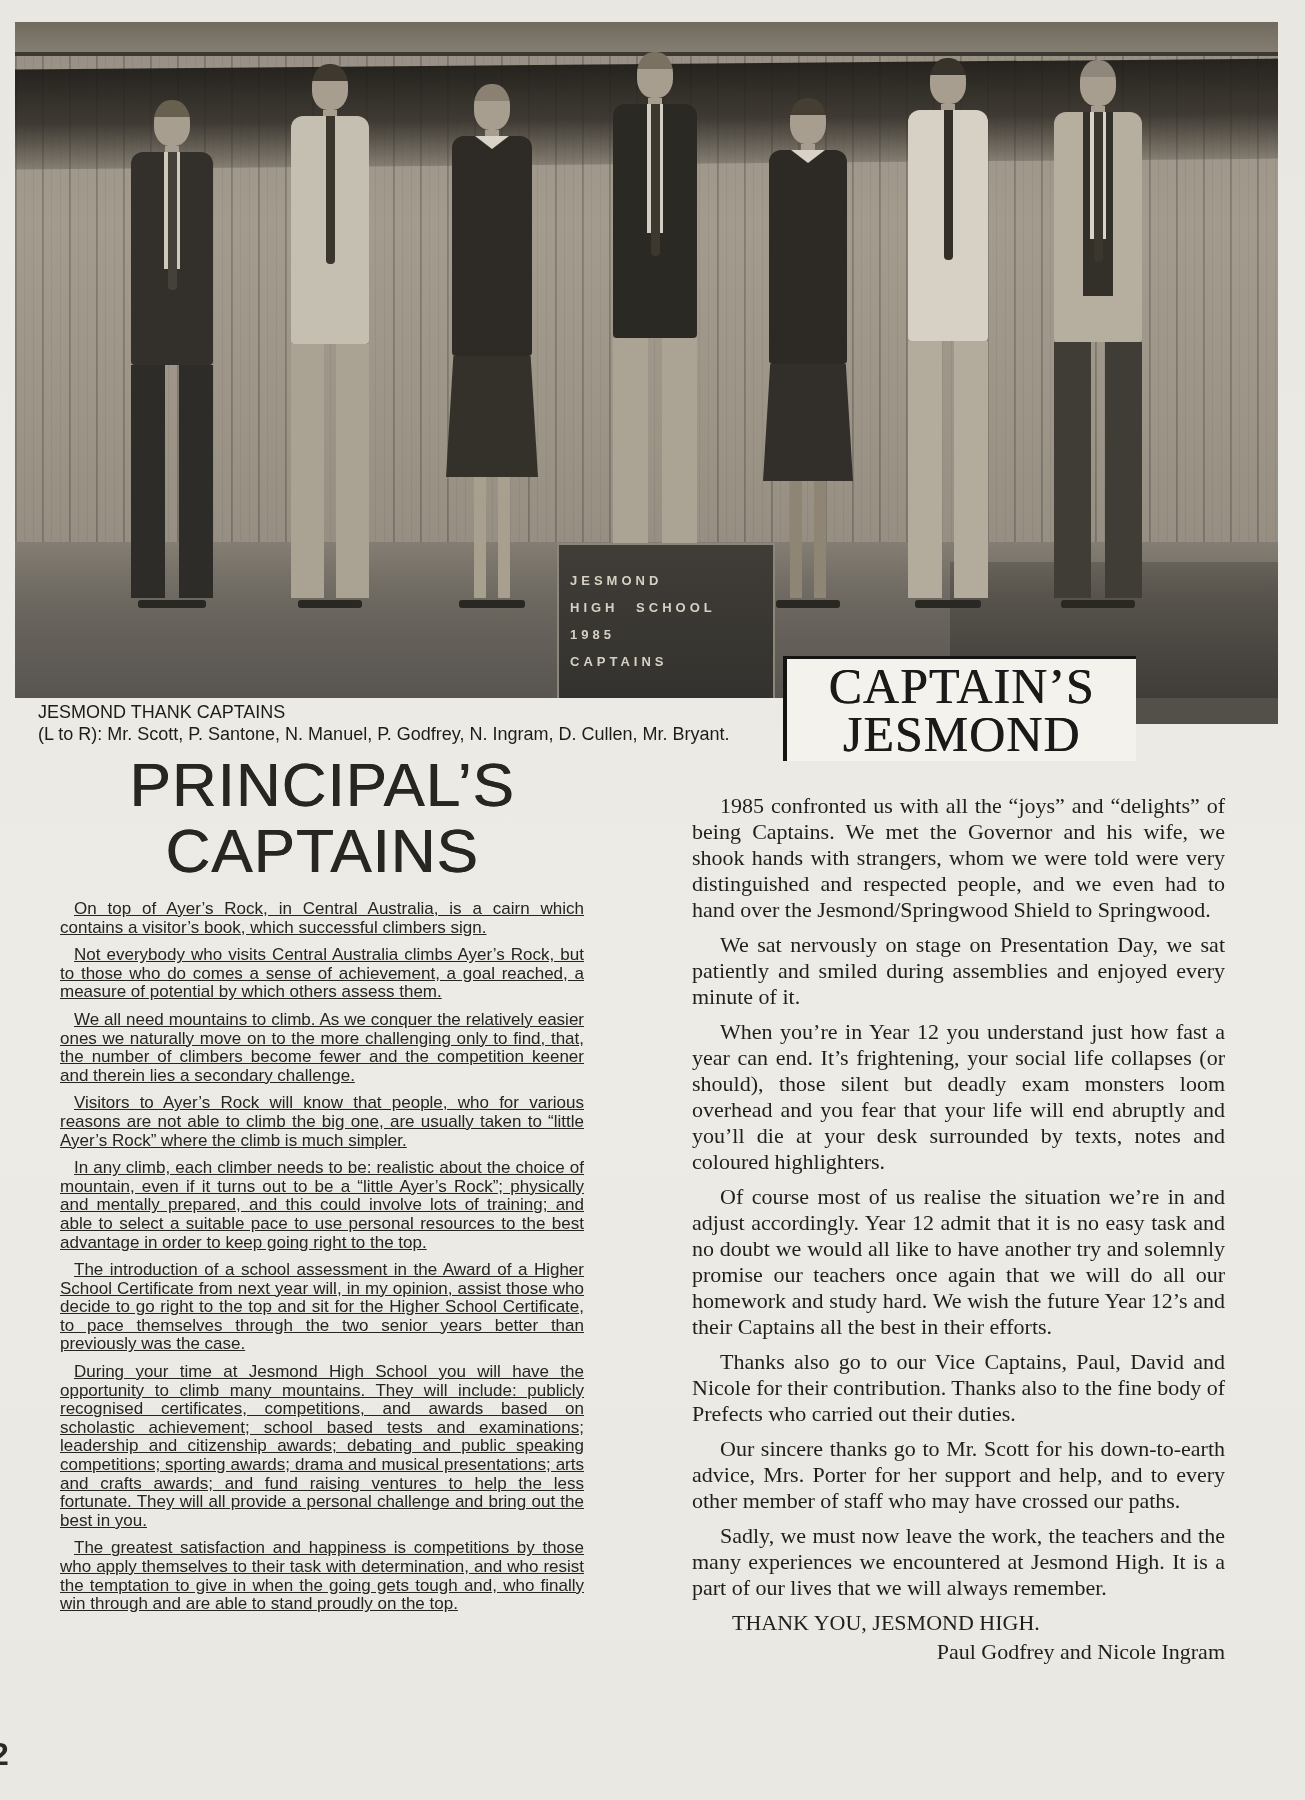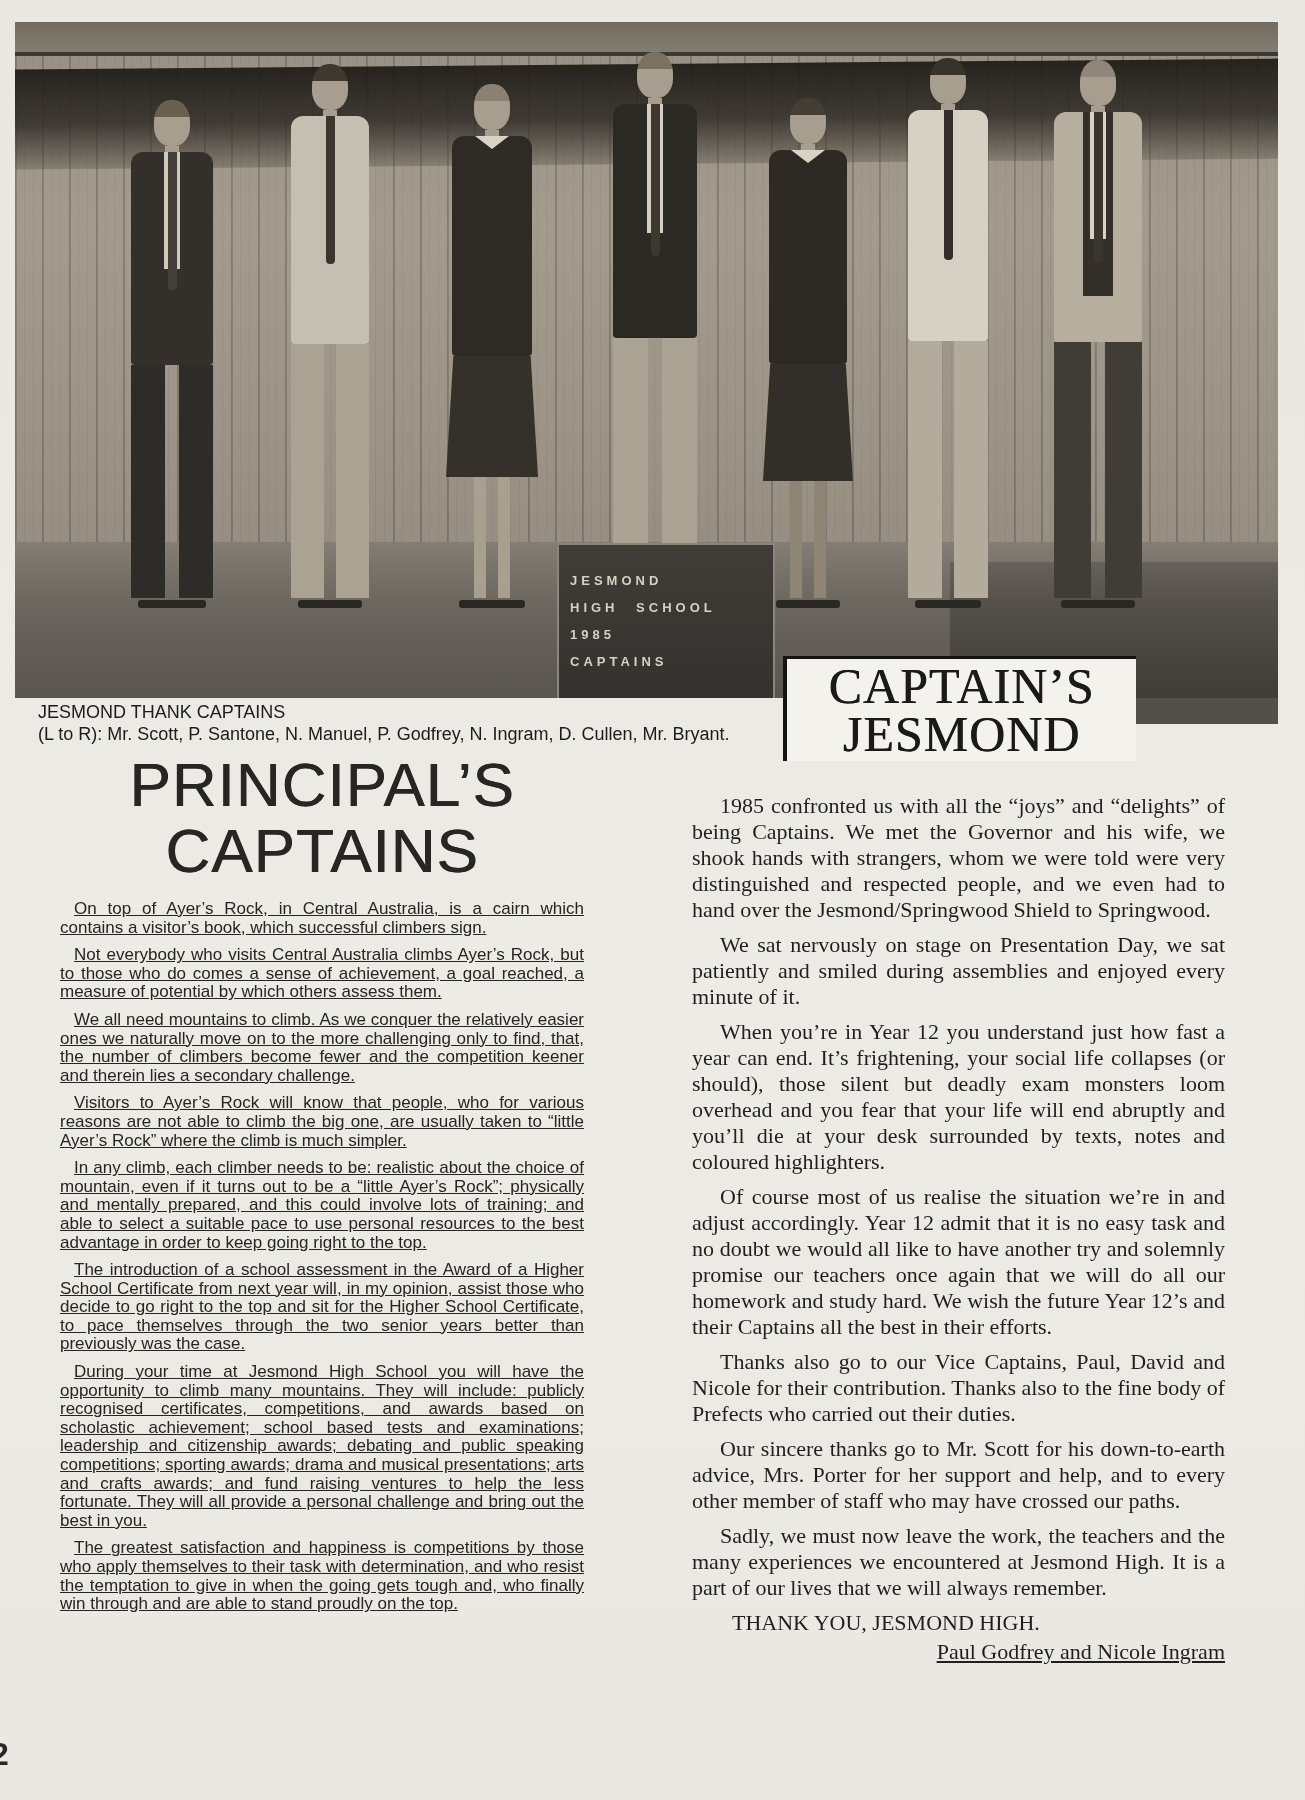--- a/index.html
+++ b/index.html
@@ -65,21 +65,21 @@
   .col-left{position:absolute;left:60px;top:752px;width:524px;}
   .pm-title{ text-align:center;font-size:62px;line-height:66px;letter-spacing:1px;
     color:#272622;text-shadow:.7px 0 0 currentColor;}
   .pm-body{margin-top:16px;font-size:17px;line-height:18.6px;text-align:justify;color:#262522;text-decoration:underline;}
   .pm-body p{margin:0 0 9px 0;text-indent:14px;}
   
   .col-right{position:absolute;left:692px;top:793px;width:533px;
     font-family:"Liberation Serif",serif;color:#201f1d;}
   .cr-body p{margin:0 0 9px 0;font-size:22px;line-height:26px;text-align:justify;text-indent:28px;}
   .cr-thanks{font-size:22px;line-height:26px;text-indent:40px;margin:2px 0 0 0;}
-  .cr-sign{font-size:22px;line-height:28px;text-align:right;margin:2px 0 0 0;text-decoration:underline;}
+  .cr-sign{font-size:22px;line-height:28px;text-align:right;margin:2px 0 0 0;}
   
   .page-number{position:absolute;left:-9px;top:1736px;font-size:32px;font-weight:bold;color:#2a2926;}
 </style>
 </head>
 <body>
 
 <div class="page">
 
   <div class="photo">
     <div class="beam-top"></div>

